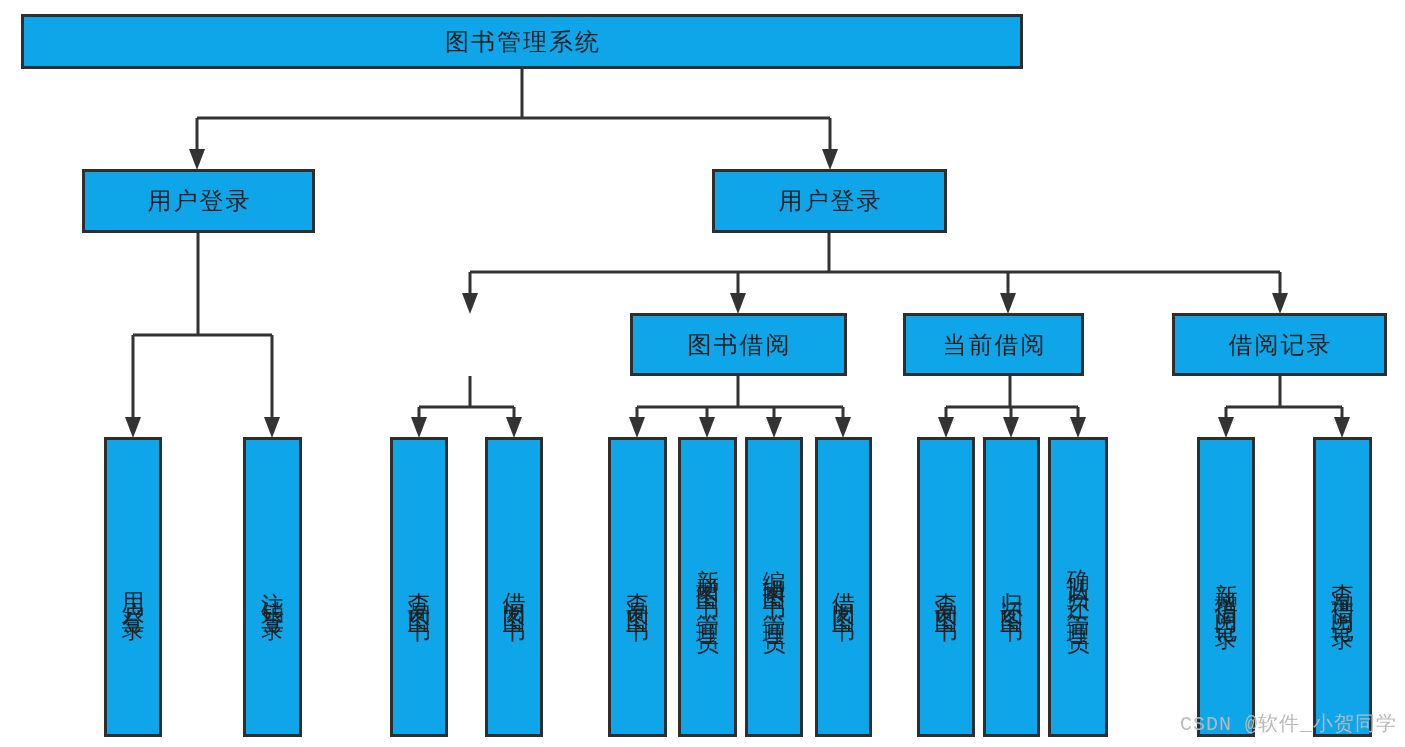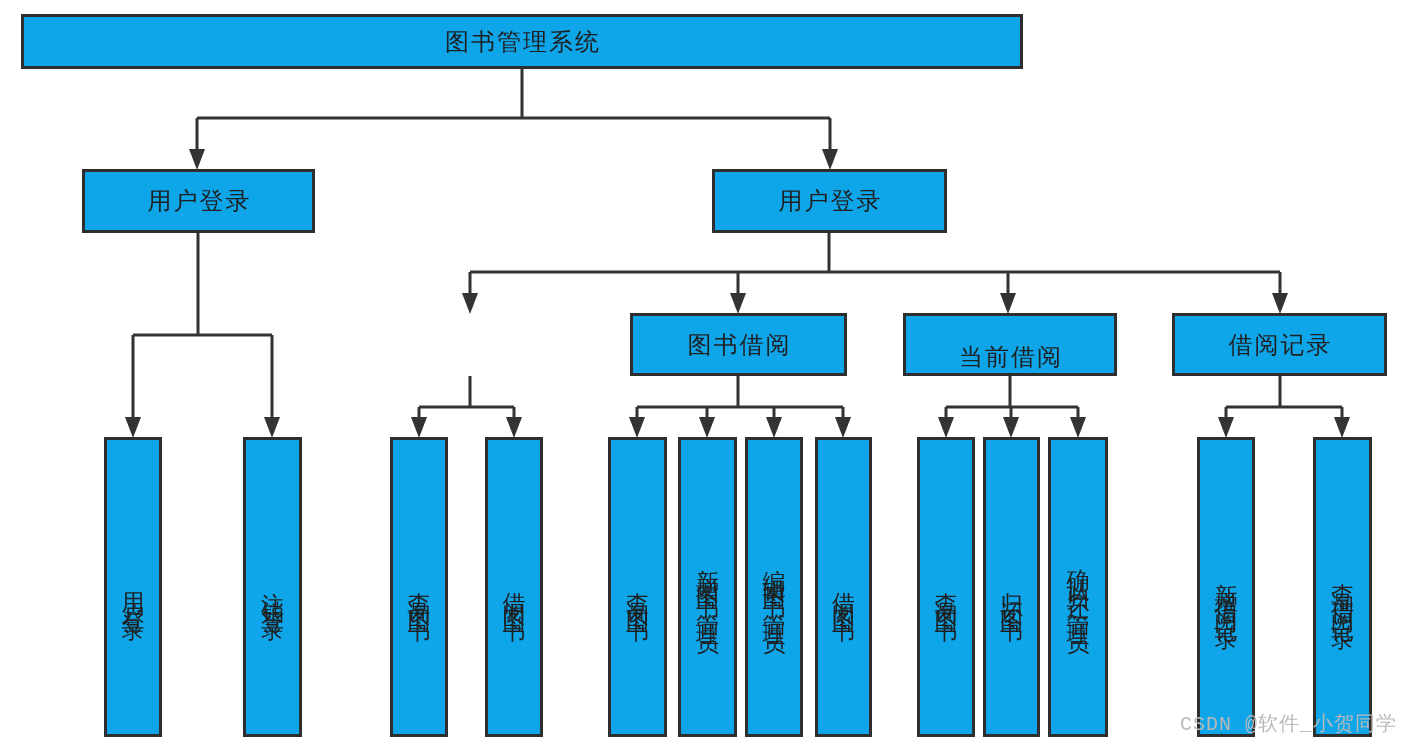--- a/index.html
+++ b/index.html
@@ -93,21 +93,21 @@
   <div class="box h" style="left:82px;top:169px;width:233px;height:64px;">
     <span class="lbl">用户登录</span>
   </div>
   <div class="box h" style="left:712px;top:169px;width:235px;height:64px;">
     <span class="lbl">用户登录</span>
   </div>
 
   <div class="box h" style="left:630px;top:313px;width:217px;height:63px;">
     <span class="lbl">图书借阅</span>
   </div>
-  <div class="box h" style="left:903px;top:313px;width:214px;height:63px;align-items:flex-end;">
+  <div class="box h" style="left:903px;top:313px;width:181px;height:63px;">
     <span class="lbl">当前借阅</span>
   </div>
   <div class="box h" style="left:1172px;top:313px;width:215px;height:63px;">
     <span class="lbl">借阅记录</span>
   </div>
 
   <div class="box v" style="left:104px;top:437px;width:58px;height:300px;">
     <span class="lbl">用户登录</span>
   </div>
   <div class="box v" style="left:243px;top:437px;width:59px;height:300px;">

